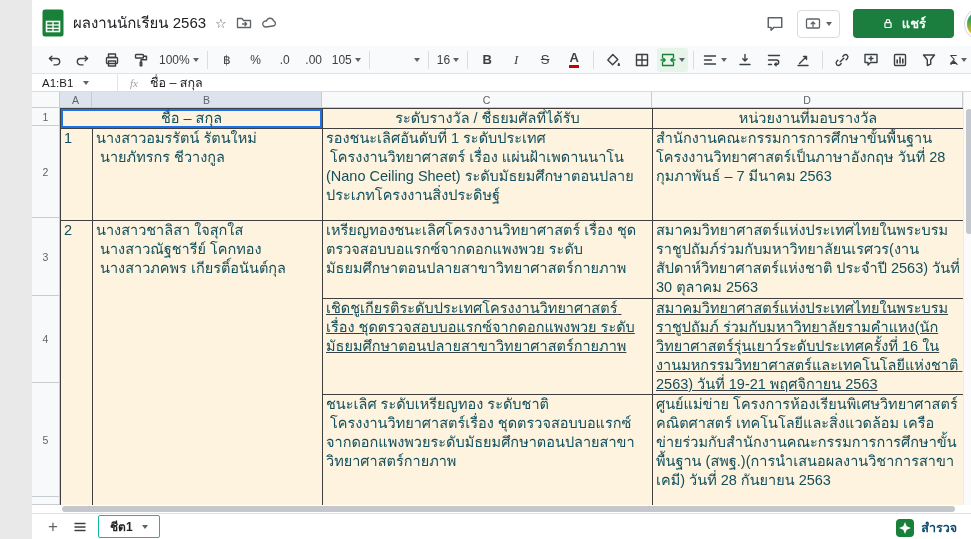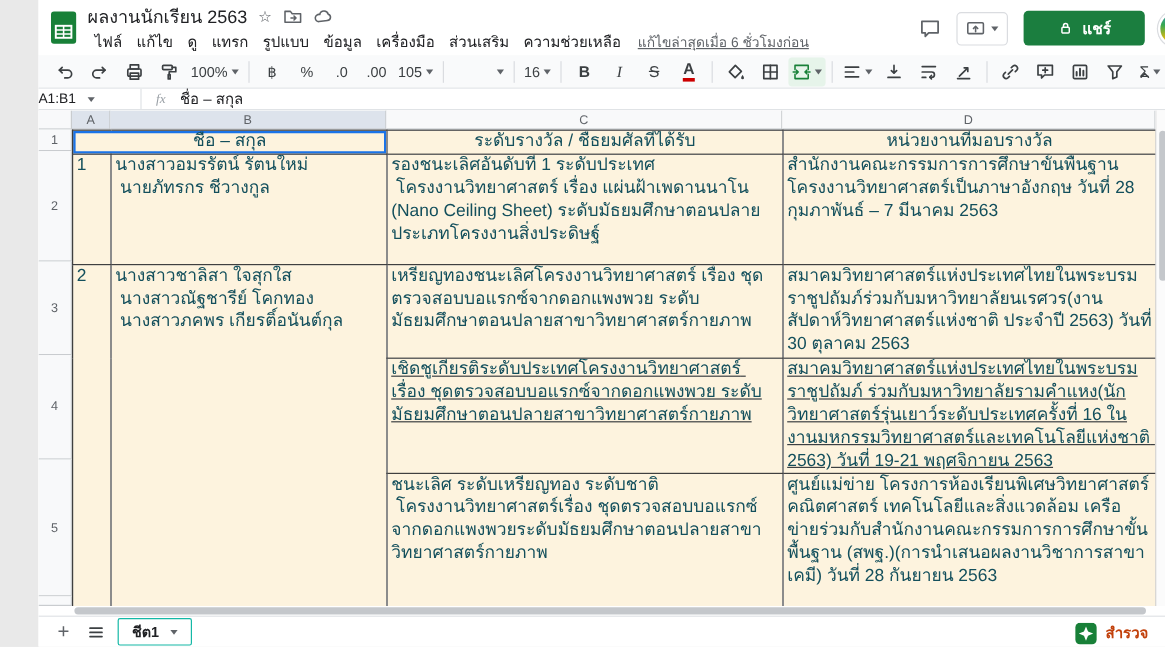--- a/index.html
+++ b/index.html
@@ -38,21 +38,21 @@
   .strike{text-decoration:line-through;font-size:13px;}
   .tcolor{font-size:13px;font-weight:bold;border-bottom:3px solid #cc0000;line-height:12px;padding-bottom:1px;}
   .merge-on{background:#e6f4ea;}
   .fontbox{width:42px;height:18px;border-bottom:0;display:flex;align-items:center;justify-content:flex-end;}
   .tbcollapse{position:absolute;right:5px;top:5px;}
   .sigma{font-size:13px;}
 
   
   .fbar{position:absolute;top:74px;left:0;width:941px;height:18px;background:#fff;border-bottom:1px solid #d9dce0;
         display:flex;align-items:center;box-sizing:border-box;}
-  .namebox{width:86px;height:100%;display:flex;align-items:center;gap:10px;font-size:11.5px;
+  .namebox{width:86px;height:100%;display:flex;align-items:center;gap:10px;padding-left:10px;font-size:11.5px;
            color:#202124;border-right:1px solid #e0e3e7;box-sizing:border-box;}
   .fx{font-style:italic;color:#9aa0a6;font-family:"Liberation Serif",serif;font-size:11px;margin:0 12px 0 12px;}
   .fcontent{font-size:12.5px;color:#202124;}
 
   
   .grid{position:absolute;top:92px;left:0;width:941px;height:413px;background:#fff;overflow:hidden;}
   .corner{position:absolute;left:0;top:0;width:28px;height:16px;background:#f8f9fa;border-right:1px solid #c9cccf;border-bottom:1px solid #c9cccf;box-sizing:border-box;}
   .colheads{position:absolute;left:28px;top:0;height:16px;display:flex;}
   .ch{height:16px;box-sizing:border-box;border-right:1px solid #c9cccf;border-bottom:1px solid #c9cccf;
       background:#f8f9fa;color:#5f6368;font-size:10.5px;display:flex;align-items:center;justify-content:center;}
@@ -74,21 +74,21 @@
   .vthumb{position:absolute;top:17px;left:2px;width:6px;height:125px;background:#c4c7cb;border-radius:3px;}
   .hscroll{position:absolute;left:0;top:505px;width:941px;height:8px;background:#fff;}
   .hthumb{position:absolute;left:30px;top:1px;width:893px;height:6px;background:#c4c7cb;border-radius:3px;}
 
   
   .bottombar{position:absolute;left:0;top:513px;width:941px;height:26px;background:#fff;border-top:1px solid #e0e3e7;
              display:flex;align-items:center;box-sizing:border-box;padding-left:12px;gap:10px;}
   .addsheet{font-size:17px;color:#5f6368;line-height:1;padding:0 4px;}
   .sheettab{display:flex;align-items:center;gap:9px;height:21px;padding:0 11px;border:1px solid #14b8a6;background:#fff;
             font-size:12px;font-weight:bold;color:#202124;border-radius:2px;}
-  .explore{position:absolute;right:16px;top:4px;display:flex;align-items:center;gap:7px;font-size:12.5px;color:#c2410c;font-weight:bold;}
+  .explore{position:absolute;right:16px;top:4px;display:flex;align-items:center;gap:7px;font-size:12.5px;color:#0c4a6e;font-weight:bold;}
 
   
   .sidepanel{position:absolute;top:46px;right:0;width:30px;height:493px;background:#fff;border-left:1px solid #e4e6e8;
              box-sizing:border-box;display:flex;flex-direction:column;align-items:center;padding-top:44px;gap:18px;}
   .addapp{font-size:16px;color:#5f6368;line-height:1;}
   .hidepanel{position:absolute;right:7px;bottom:11px;width:17px;height:17px;border-radius:50%;background:#3c4043;color:#fff;
              font-size:10px;display:flex;align-items:center;justify-content:center;line-height:1;}
 </style>
 </head>
 <body>
@@ -113,32 +113,20 @@
           <svg class="ic" width="16" height="16" viewBox="0 0 16 16">
               <path d="M1.5 3.5h4.5l1.5 2h7v7h-13z"></path>
               <path d="M6.5 9h4.2m-1.7-1.7L10.7 9 9 10.7"></path>
             </svg>
         </span>
         <span>
           <svg class="ic" width="16" height="16" viewBox="0 0 16 16">
               <path d="M4.8 12a3 3 0 1 1 .7-5.9 3.6 3.6 0 0 1 7-.2 2.6 2.6 0 0 1-.6 5.1z"></path>
             </svg>
         </span>
-      </div>
-      <div class="menurow">
-        <span class="menu">ไฟล์</span>
-        <span class="menu">แก้ไข</span>
-        <span class="menu">ดู</span>
-        <span class="menu">แทรก</span>
-        <span class="menu">รูปแบบ</span>
-        <span class="menu">ข้อมูล</span>
-        <span class="menu">เครื่องมือ</span>
-        <span class="menu">ส่วนเสริม</span>
-        <span class="menu">ความช่วยเหลือ</span>
-        <span class="lastedit">แก้ไขล่าสุดเมื่อ 6 ชั่วโมงก่อน</span>
       </div>
     </div>
     <div class="topright">
       <span>
         <svg class="ic" width="18" height="18" viewBox="0 0 16 16">
             <path d="M2 2.5h12v8.5h-7L4.5 13.6V11H2z"></path>
           </svg>
       </span>
       <span class="presentbtn">
         <svg class="ic" width="16" height="16" viewBox="0 0 16 16">

